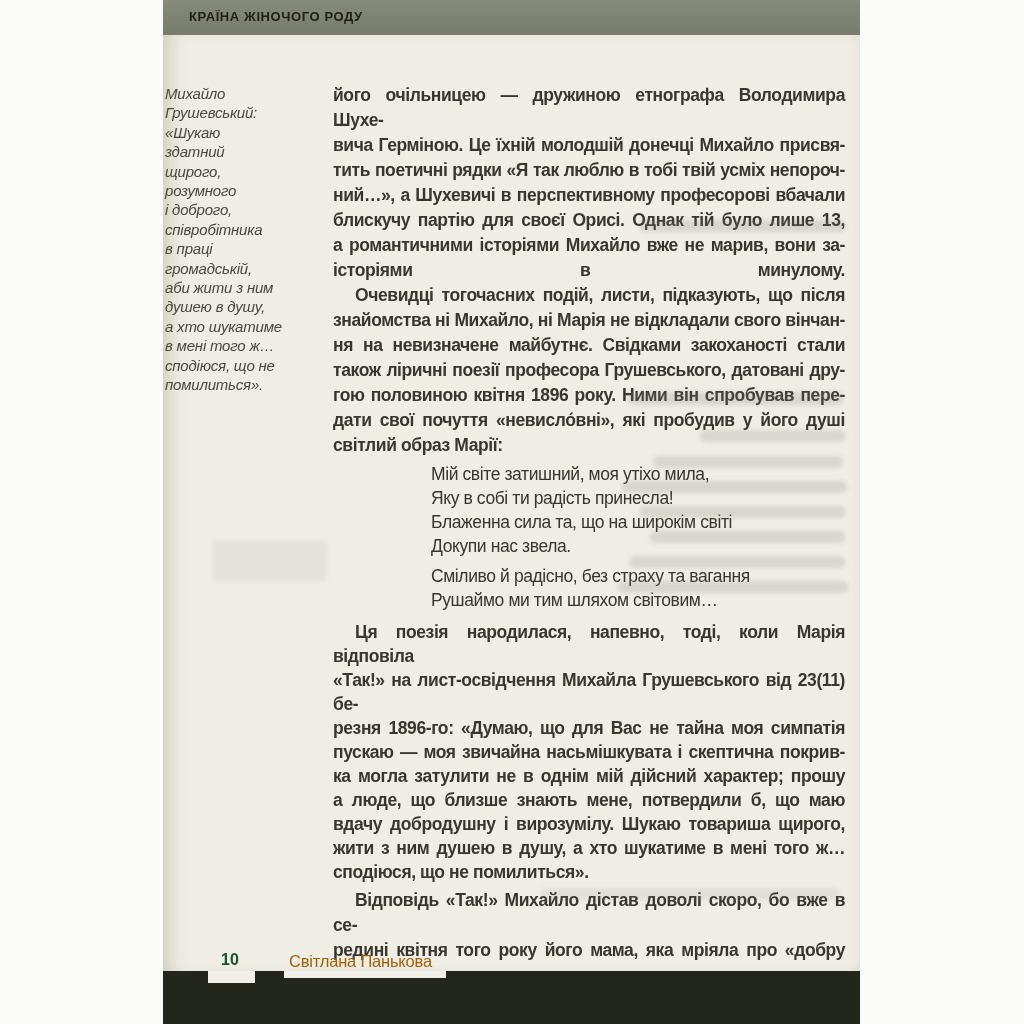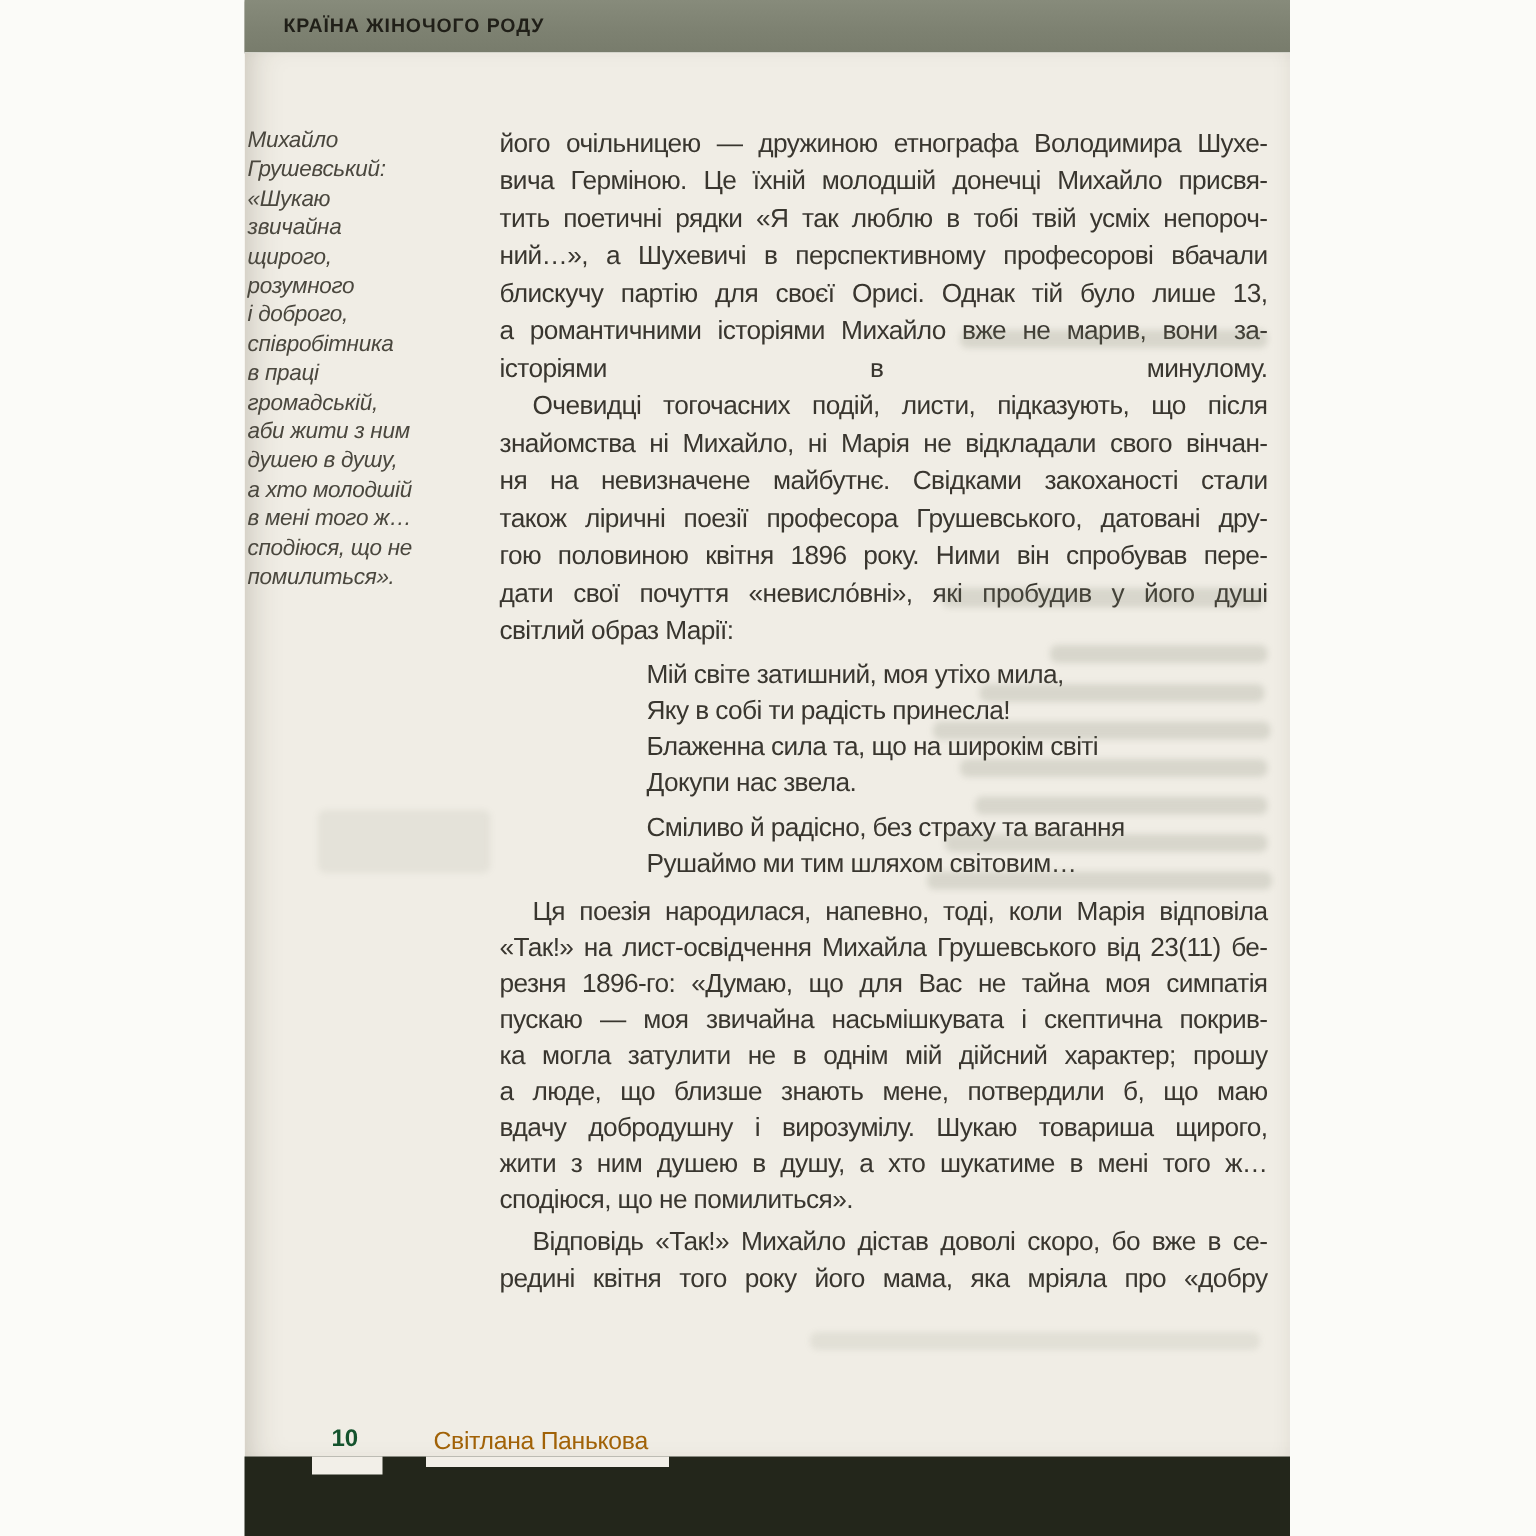--- a/index.html
+++ b/index.html
@@ -56,21 +56,21 @@
     font-style:italic;font-size:15px;line-height:19.4px;
     color:var(--note-text);text-align:right;letter-spacing:-.2px;
   }
   .margin-note .tline{text-align:left;}
   
   .body-col{
     position:absolute;left:333px;top:83px;width:512px;
     font-size:17.5px;line-height:25px;color:var(--text);
     letter-spacing:-.4px;
   }
-  .para .tline{text-align:justify;text-align-last:justify;}
+  .para .tline{text-align:justify;text-align-last:justify;font-weight:bold;}
   .para .tline.last{text-align-last:left;}
   .para.cont .tline.last{text-align-last:justify;}
   .para.indent .tline.first{text-indent:22px;}
   .poem{margin:4px 0 0 86px;line-height:24px;}
   .poem .tline{text-align:center;text-align-last:left;margin-left:12px;}
   .poem .tline:nth-child(5){margin-top:6px;}
   .para-3{margin-top:8px;line-height:24px;}
   .para-4{margin-top:4px;}
   
   .smudge{
@@ -86,30 +86,30 @@
   <div class="band-top">
     <div class="series-title">КРАЇНА ЖІНОЧОГО РОДУ</div>
   </div>
 
   <div class="page"></div>
 
   <div class="margin-note">
       <div class="tline first">Михайло</div>
       <div class="tline">Грушевський:</div>
       <div class="tline">«Шукаю</div>
-      <div class="tline">звичайна</div>
+      <div class="tline">здатний</div>
       <div class="tline">щирого,</div>
       <div class="tline">розумного</div>
       <div class="tline">і доброго,</div>
       <div class="tline">співробітника</div>
       <div class="tline">в праці</div>
       <div class="tline">громадській,</div>
       <div class="tline">аби жити з ним</div>
       <div class="tline">душею в душу,</div>
-      <div class="tline">а хто молодшій</div>
+      <div class="tline">а хто шукатиме</div>
       <div class="tline">в мені того ж…</div>
       <div class="tline">сподіюся, що не</div>
       <div class="tline last">помилиться».</div>
     </div>
 
   <div class="body-col">
     <div class="para cont">
         <div class="tline first">його очільницею — дружиною етнографа Володимира Шухе-</div>
         <div class="tline">вича Герміною. Це їхній молодшій донечці Михайло присвя-</div>
         <div class="tline">тить поетичні рядки «Я так люблю в тобі твій усміх непороч-</div>

